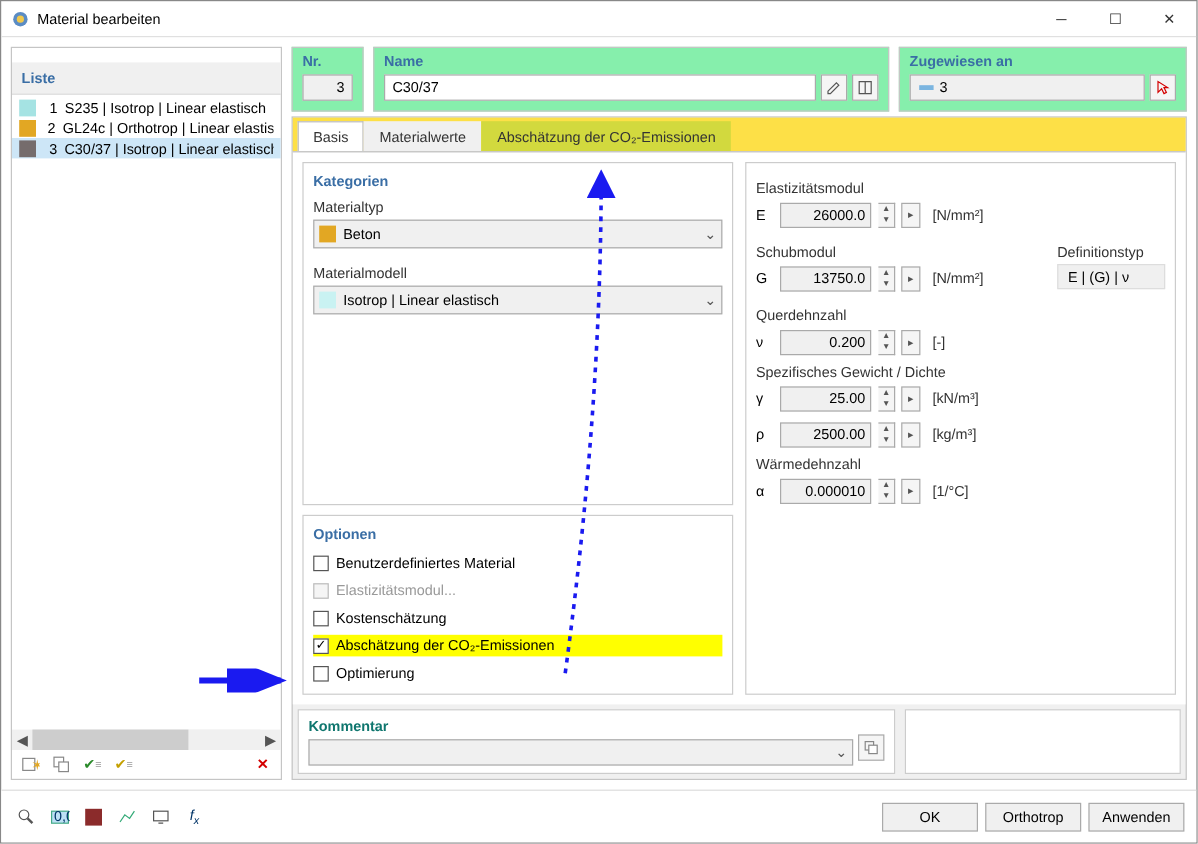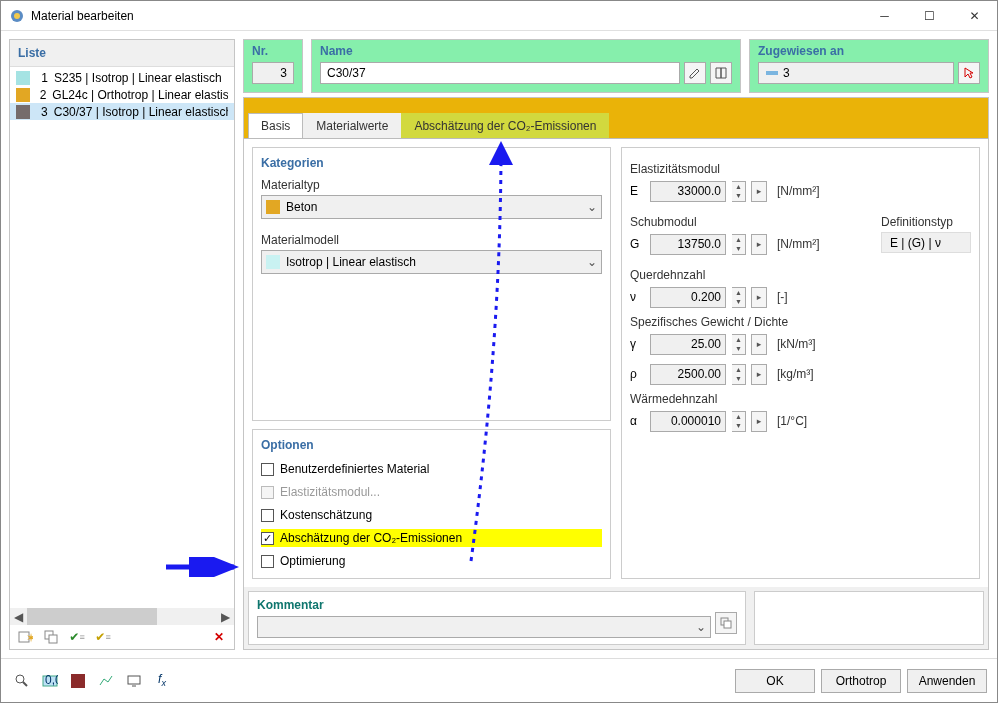--- a/index.html
+++ b/index.html
@@ -7,21 +7,21 @@
 
 .titlebar { height: 30px; display: flex; align-items: center; padding: 0 0 0 8px; border-bottom: 1px solid #e0e0e0; }
 .titlebar .icon { width: 16px; height: 16px; margin-right: 6px; }
 .titlebar .title { flex: 0 0 auto; color: #000; }
 .titlebar .spacer { flex: 1; }
 .win-btn { width: 45px; height: 29px; display: flex; align-items: center; justify-content: center; color: #333; }
 
 .content { position: absolute; top: 30px; left: 0; right: 0; bottom: 44px; padding: 8px; display: flex; gap: 8px; }
 
 .left-panel { width: 226px; background: #fff; border: 1px solid #c5c5c5; display: flex; flex-direction: column; }
-.left-panel .header { background: #f0f0f0; padding: 6px 8px; color: #3a6ea5; font-weight: 600; border-bottom: 1px solid #ddd; }
+.left-panel .header { background: #f0f0f0; padding: 6px 8px; color: #3a6ea5; font-weight: 600; border-bottom: 1px solid #ddd; margin-top: 12px; }
 .left-panel .list { flex: 1; overflow: hidden; padding: 2px 0; }
 .list-row { display: flex; align-items: center; height: 17px; padding: 0 6px; gap: 6px; white-space: nowrap; overflow: hidden; }
 .list-row.selected { background: #cde6f7; }
 .swatch { width: 14px; height: 14px; flex: 0 0 14px; }
 .row-num { width: 12px; text-align: right; }
 .row-text { overflow: hidden; text-overflow: clip; }
 .left-panel .hscroll { height: 17px; background: #f0f0f0; display: flex; align-items: center; }
 .left-panel .hscroll .arrow { width: 17px; height: 17px; display: flex; align-items: center; justify-content: center; color: #555; }
 .left-panel .hscroll .track { flex: 1; height: 17px; background: #f0f0f0; position: relative; }
 .left-panel .hscroll .thumb { position: absolute; left: 0; top: 0; width: 130px; height: 17px; background: #cdcdcd; }
@@ -36,21 +36,21 @@
 .name-group { flex: 1; }
 .assigned-group { width: 240px; }
 .input-box { background: #fff; border: 1px solid #aaa; height: 22px; display: flex; align-items: center; padding: 0 6px; }
 .input-box.ro { background: #f0f0f0; }
 .number-input { width: 42px; text-align: right; background: #f0f0f0; border: 1px solid #aaa; height: 22px; padding: 0 6px; }
 .name-row { display: flex; gap: 4px; align-items: center; }
 .name-input { flex: 1; }
 .icon-btn { width: 22px; height: 22px; border: 1px solid #aaa; background: #f5f5f5; display: flex; align-items: center; justify-content: center; }
 
 .main-area { flex: 1; background: #f0f0f0; border: 1px solid #c5c5c5; display: flex; flex-direction: column; }
-.tabs { display: flex; height: 40px; align-items: flex-end; background: #eab308; padding: 0 4px; }
+.tabs { display: flex; height: 28px; align-items: flex-end; background: #fde047; padding: 0 4px; }
 .tab { padding: 5px 12px; background: #f0f0f0; border: 1px solid transparent; border-bottom: none; color: #333; }
 .tab.active { background: #fff; border-color: #bbb; }
 .tab.hl { background: #d2d93e; }
 .tab-body { flex: 1; background: #fff; border-top: 1px solid #bbb; display: flex; gap: 10px; padding: 8px; }
 .col { flex: 1; display: flex; flex-direction: column; gap: 8px; }
 .panel { border: 1px solid #ccc; padding: 8px; }
 .panel .ph { color: #3a6ea5; font-weight: 700; margin-bottom: 8px; }
 .form-label { color: #333; margin: 6px 0 3px; }
 .dropdown { display: flex; align-items: center; border: 1px solid #aaa; background: #f0f0f0; height: 24px; padding: 0 4px; gap: 6px; }
 .dropdown .dd-arrow { margin-left: auto; color: #555; }
@@ -247,21 +247,21 @@
             </div>
           </div>
         </div>
 
         <div class="col">
           <div class="panel" style="flex:1">
 
             <div class="form-label">Elastizitätsmodul</div>
             <div class="prop-row">
               <span class="prop-sym">E</span>
-              <span class="prop-val">33000.0</span>
+              <span class="prop-val">26000.0</span>
               <div class="spin">
                   <div>▲</div>
                   <div>▼</div>
                 </div>
               <div class="step-btn">▸</div>
               <span class="unit">[N/mm²]</span>
             </div>
 
             <div style="display:flex;gap:30px;align-items:flex-start">
               <div style="flex:1">

